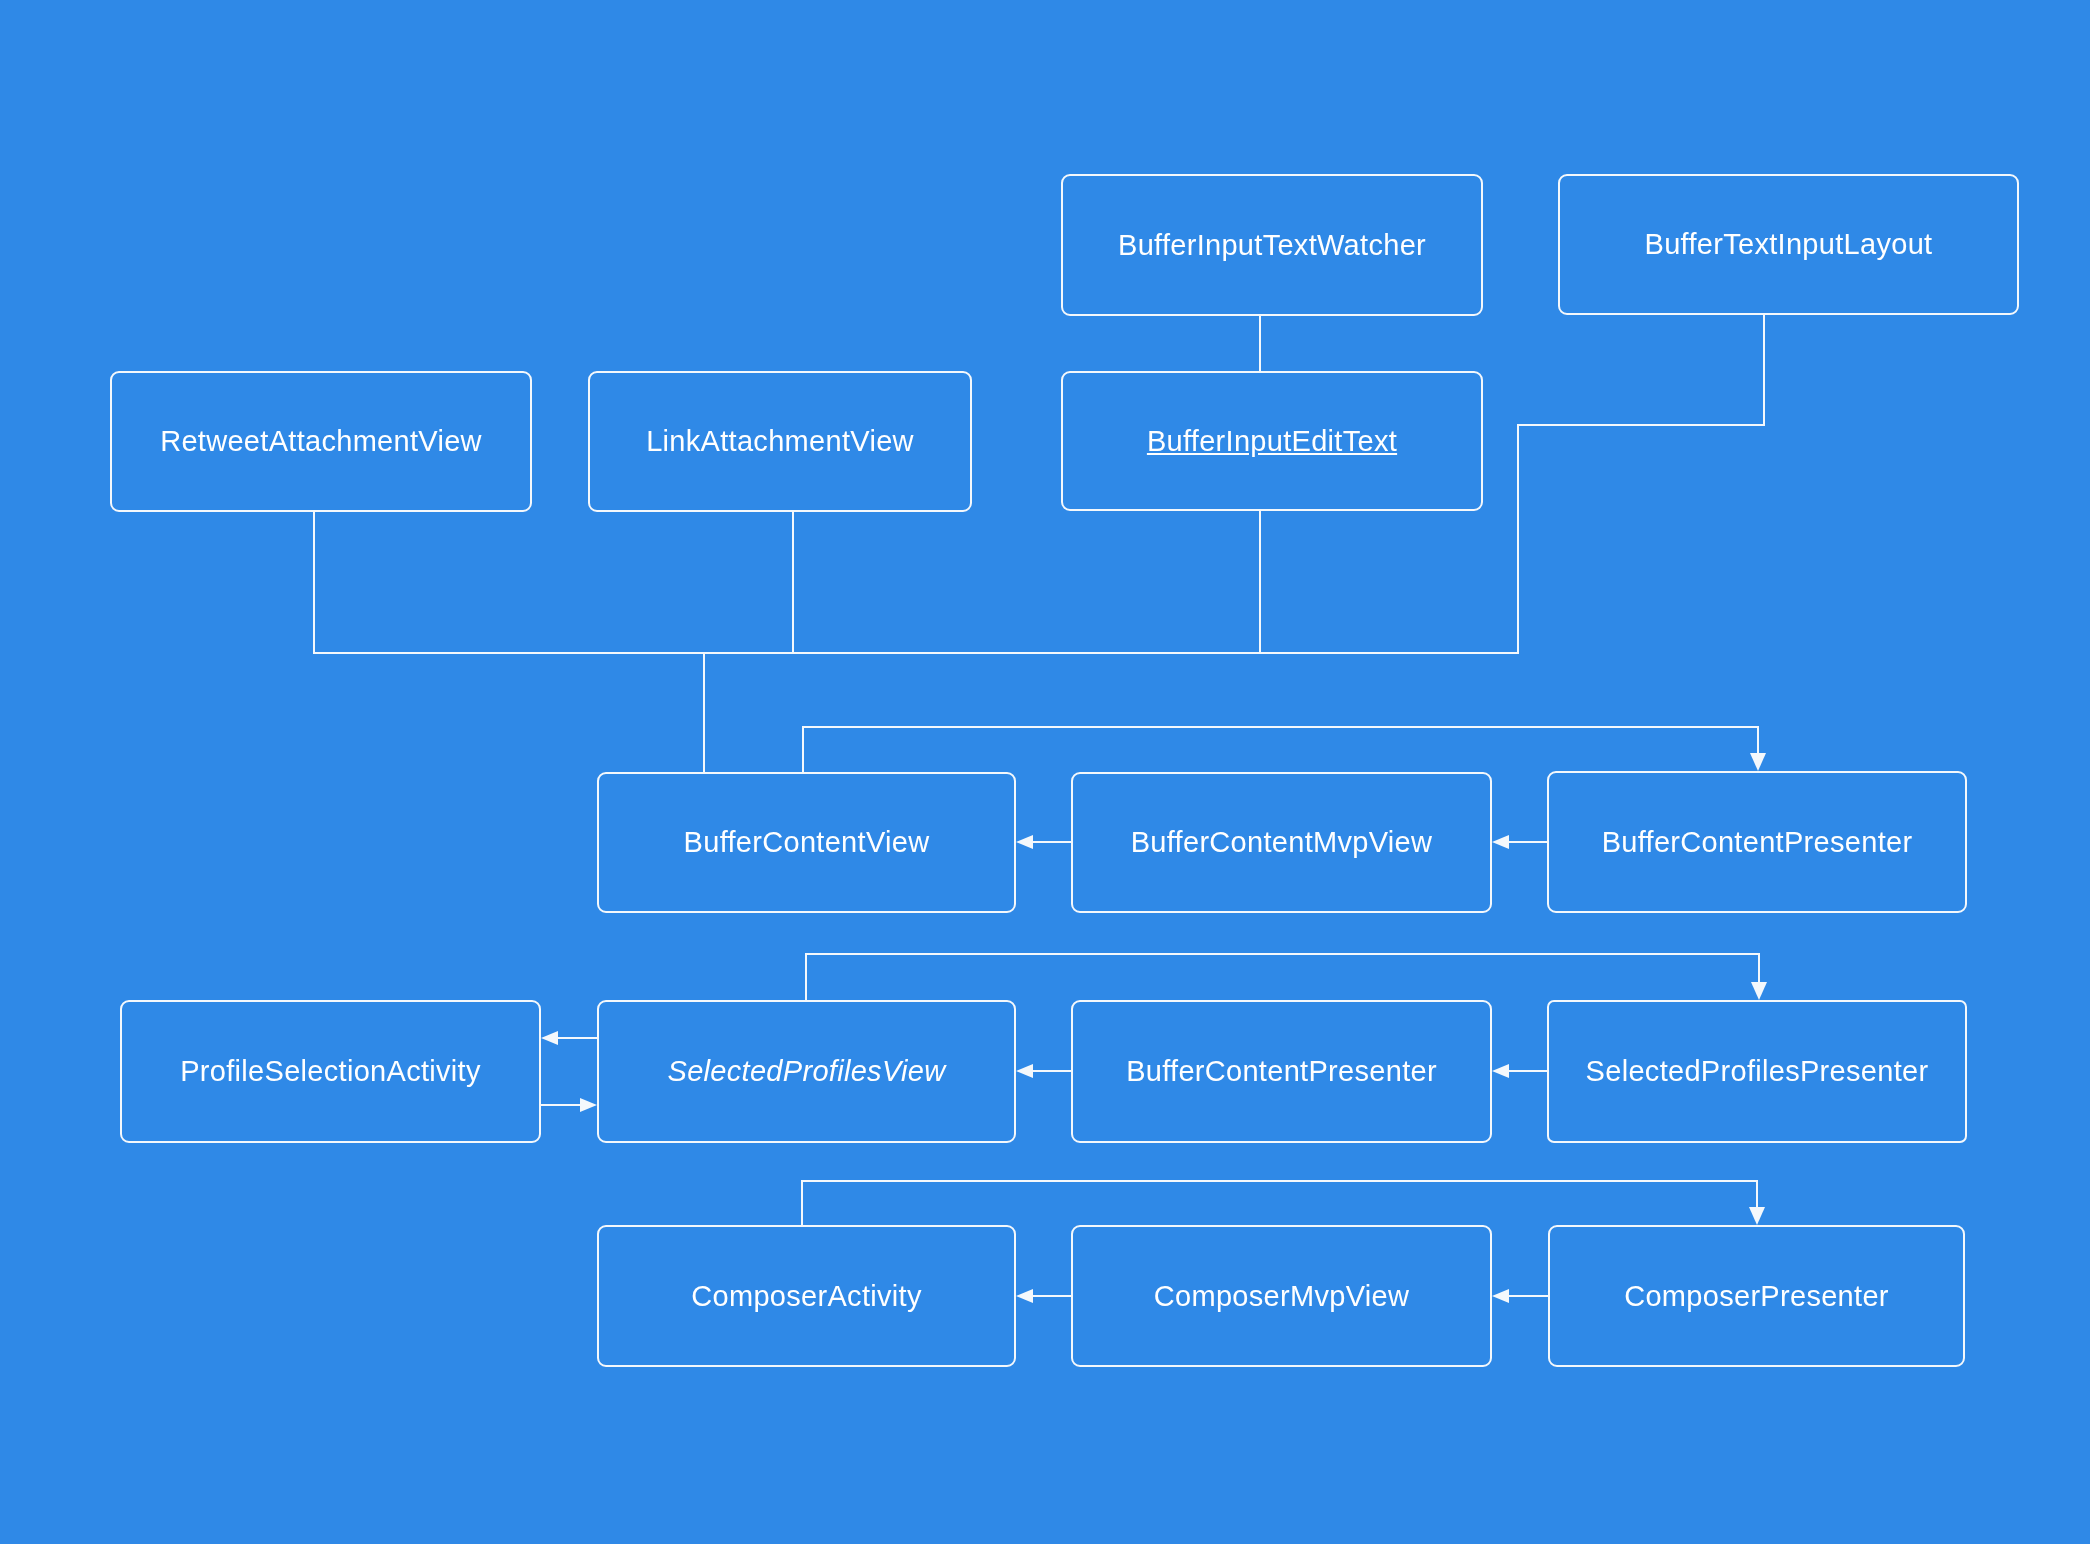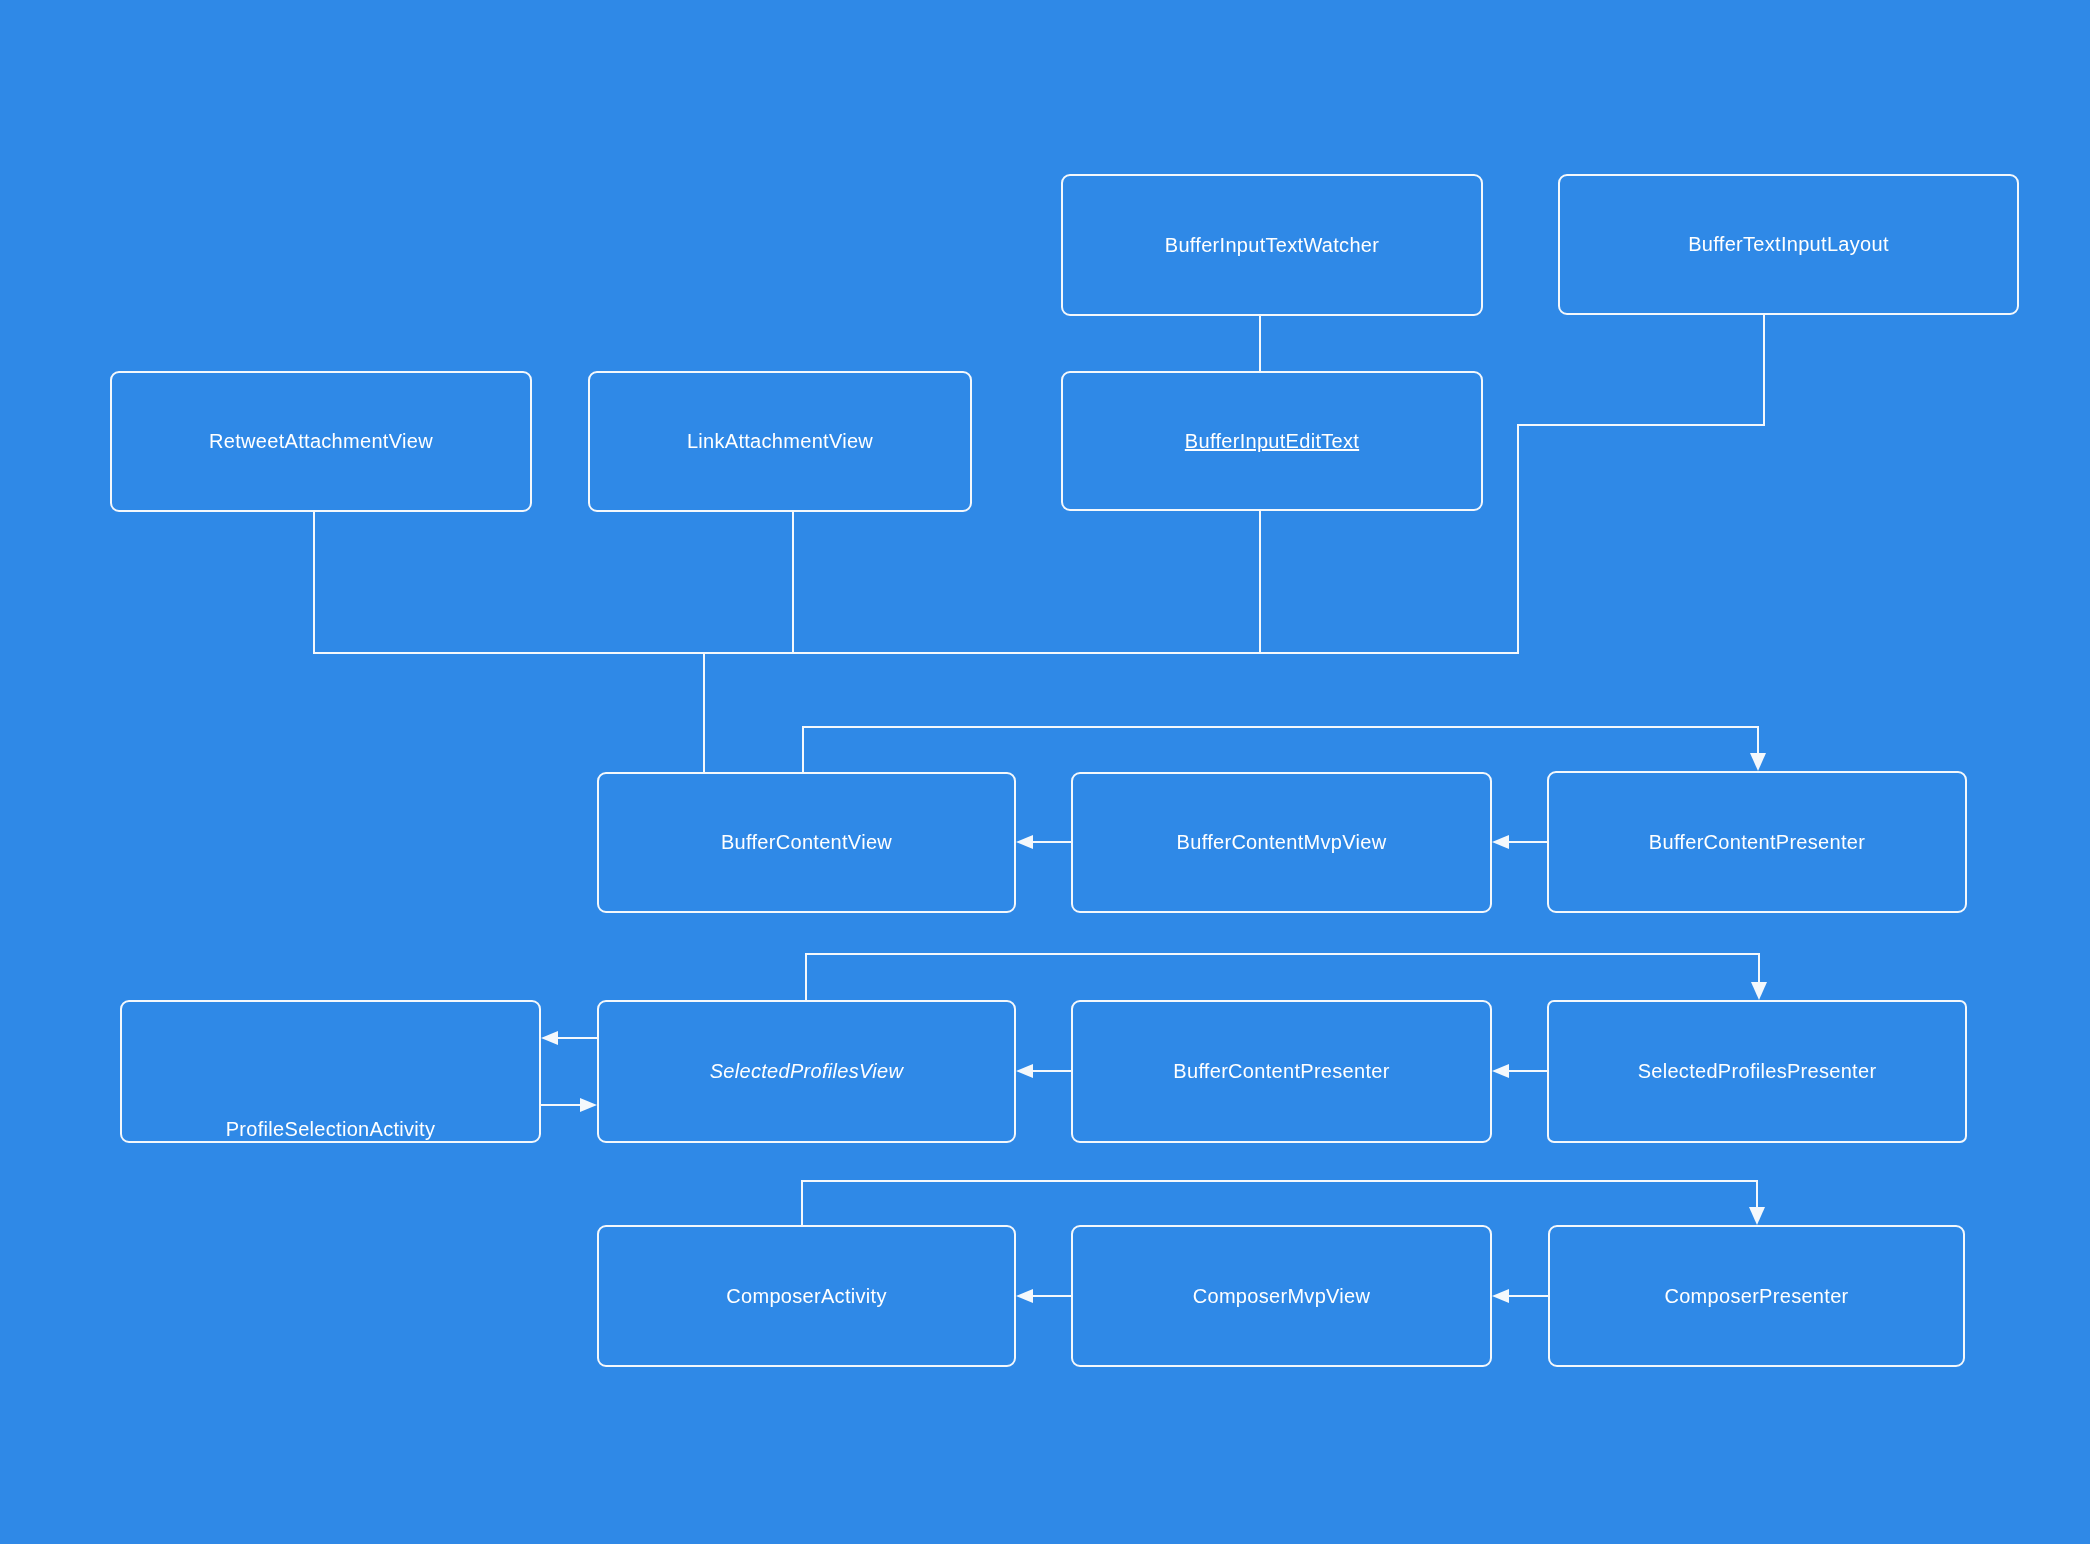--- a/index.html
+++ b/index.html
@@ -15,21 +15,21 @@
     font-family:"Liberation Sans","DejaVu Sans",sans-serif;
     overflow:hidden;
   }
   .node{
     position:absolute;
     box-sizing:border-box;
     border:2px solid var(--line);
     border-radius:9px;
     display:flex;align-items:center;justify-content:center;
     color:var(--text);
-    font-size:20px;
+    font-size:29px;
     letter-spacing:0.3px;
     white-space:nowrap;
   }
   .lh,.lv{position:absolute;background:var(--line);}
   .lh{height:2px;}
   .lv{width:2px;}
   
   .arrowL{position:absolute;height:14px;}
   .arrowL .shaft{position:absolute;left:13px;right:0;top:6px;height:2px;background:var(--line);}
   .arrowL .head{position:absolute;left:0;top:0;width:0;height:0;
@@ -70,21 +70,21 @@
   <div class="node" style="left:1071px;top:772px;width:421px;height:141px;">
     <span>BufferContentMvpView</span>
   </div>
   <div class="node" style="left:597px;top:772px;width:419px;height:141px;">
     <span>BufferContentView</span>
   </div>
   <div class="node" style="left:1547px;top:771px;width:420px;height:142px;">
     <span>BufferContentPresenter</span>
   </div>
 
-  <div class="node" style="left:120px;top:1000px;width:421px;height:143px;align-items:flex-end;">
+  <div class="node" style="left:120px;top:1000px;width:421px;height:143px;">
     <span>ProfileSelectionActivity</span>
   </div>
   <div class="node" style="left:597px;top:1000px;width:419px;height:143px;font-style:italic;">
     <span>SelectedProfilesView</span>
   </div>
   <div class="node" style="left:1071px;top:1000px;width:421px;height:143px;">
     <span>BufferContentPresenter</span>
   </div>
   <div class="node" style="left:1547px;top:1000px;width:420px;height:143px;border-radius:7px;">
     <span>SelectedProfilesPresenter</span>

